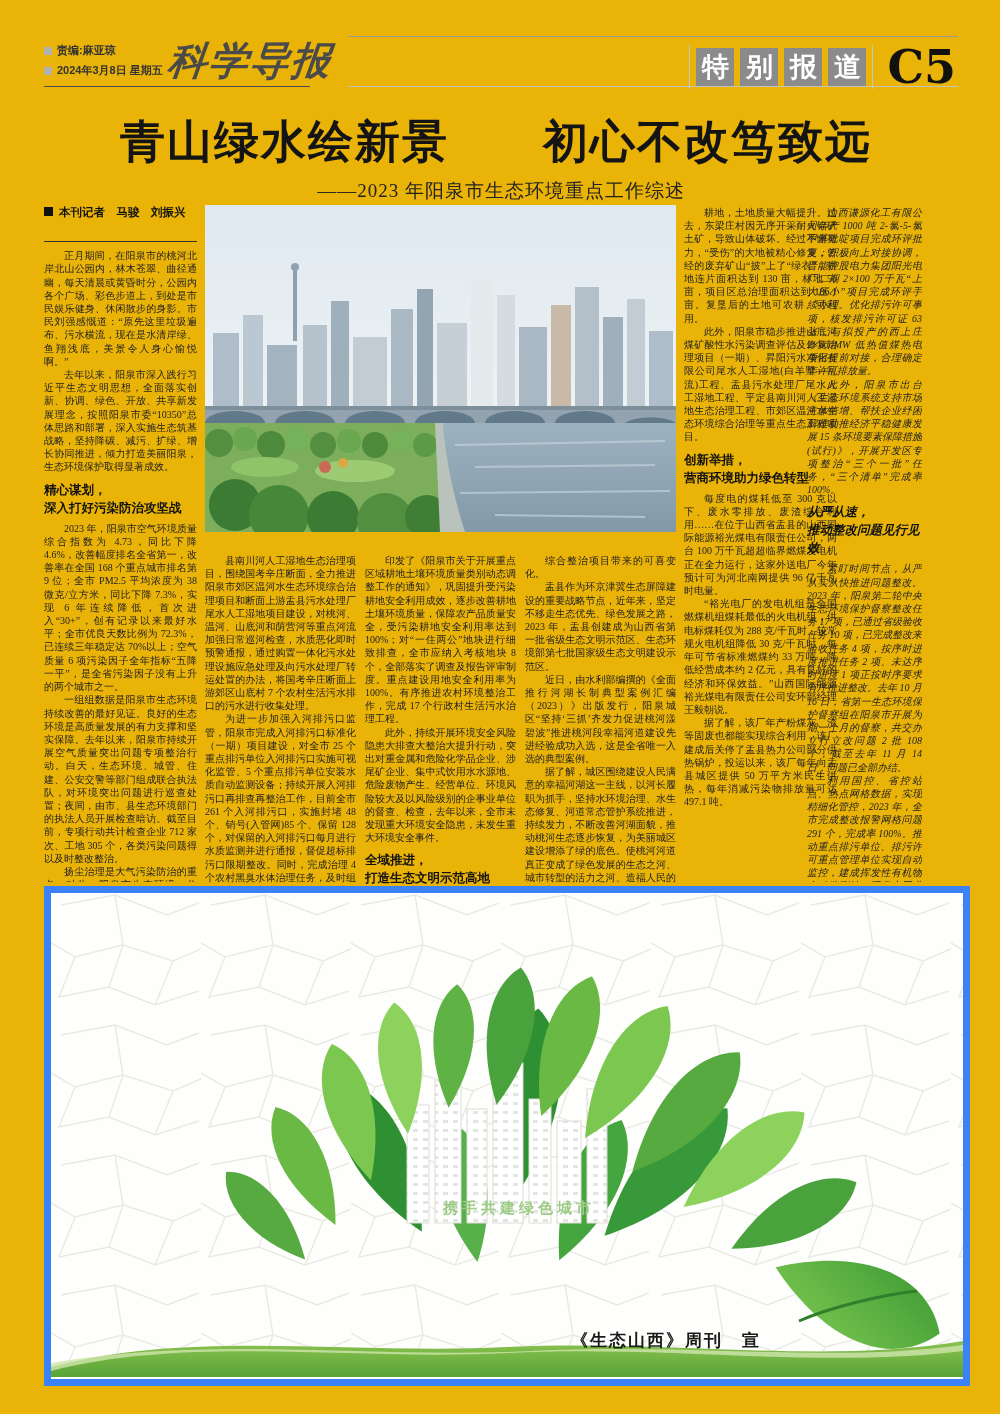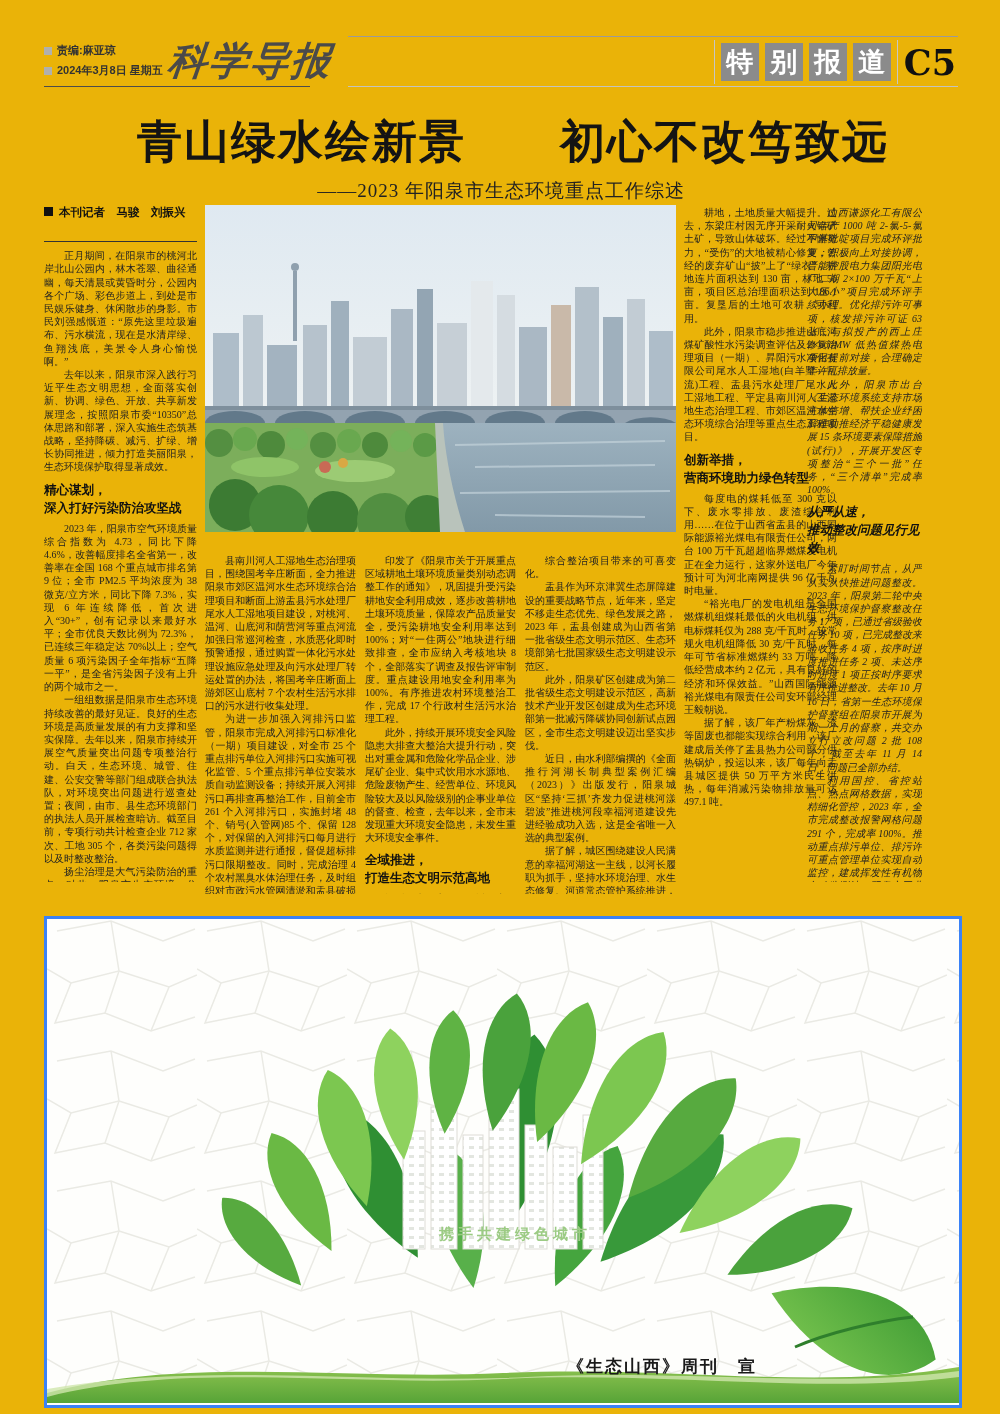--- a/index.html
+++ b/index.html
@@ -12,43 +12,43 @@
   .hr-right{position:absolute;left:348px;top:86px;width:610px;height:1px;background:#c3c3c0;}
   #meta{position:absolute;left:44px;top:40px;font-family:"Liberation Sans",sans-serif;
         font-size:11px;font-weight:bold;color:#333;line-height:20px;}
   .sq{display:inline-block;width:8px;height:8px;background:#b0b0ad;margin-right:5px;vertical-align:middle;}
   #masthead{position:absolute;left:168px;top:34px;width:170px;font-family:"DejaVu Serif",serif;
         font-style:italic;font-weight:bold;font-size:39px;color:#4a4a4a;letter-spacing:2px;transform:skewX(-6deg);}
   #section{position:absolute;right:44px;top:40px;display:flex;align-items:center;gap:6px;}
   .vbar{width:1px;height:44px;background:#c6c6c3;}
   .sec-box{width:38px;height:38px;background:#8b8b8b;color:#fff;font-family:"Liberation Sans",sans-serif;
         font-weight:bold;font-size:27px;display:flex;align-items:center;justify-content:center;}
-  #pageno{font-family:"DejaVu Serif",serif;font-weight:bold;font-size:35px;color:#111;}
-  
-  #headline{position:absolute;left:56px;top:112px;width:914px;text-align:center;
+  #pageno{font-family:"DejaVu Serif",serif;font-weight:bold;font-size:46px;color:#111;margin-left:8px;}
+  
+  #headline{position:absolute;left:39px;top:112px;width:914px;text-align:center;
         font-family:"Liberation Sans",sans-serif;font-weight:900;font-size:45px;color:#141414;letter-spacing:2px;}
   #subtitle{position:absolute;left:44px;top:178px;width:914px;text-align:center;font-size:19px;color:#222;letter-spacing:1px;}
   
   .col{position:absolute;top:206px;height:676px;overflow:hidden;text-align:justify;
        font-size:10px;line-height:13.2px;color:#222;}
   #col1{left:44px;width:153px;}
   #mid{position:absolute;left:205px;top:205px;width:471px;height:677px;}
   #photo{width:471px;height:327px;display:block;}
   .mid-cols{display:flex;gap:9px;margin-top:22px;}
   .mcol{width:151px;height:340px;overflow:hidden;text-align:justify;font-size:10px;line-height:13.2px;color:#222;}
   #col5{left:684px;width:153px;}
   #col6{left:807px;width:115px;font-style:italic;}
   .para{margin:0;text-indent:2em;}
   .sub{font-family:"Liberation Sans",sans-serif;font-weight:bold;font-size:12.5px;line-height:18px;
        color:#111;white-space:pre-line;margin:7px 0 5px 0;text-align:left;}
   #byline{font-family:"Liberation Sans",sans-serif;font-weight:bold;font-size:11.5px;color:#111;
        border-bottom:1px solid #333;padding-bottom:22px;margin-bottom:7px;text-align:left;}
   .bsq{display:inline-block;width:9px;height:9px;background:#111;margin-right:6px;}
   
-  #footer-box{position:absolute;left:44px;top:916px;width:912px;height:486px;border:3px solid #3b82f6;
+  #footer-box{position:absolute;left:44px;top:886px;width:912px;height:486px;border:7px solid #3b82f6;
        background:#fefefc;overflow:hidden;}
   #footer-svg{position:absolute;left:0;top:0;}
   #slogan{position:absolute;left:392px;top:306px;font-family:"Liberation Sans",sans-serif;
        font-size:15px;font-weight:bold;color:#9ccb84;letter-spacing:4px;}
   #credit{position:absolute;left:520px;top:436px;font-size:17px;font-weight:bold;color:#1a1a1a;letter-spacing:2px;}
 </style>
 </head>
 <body>
 
 <div id="page">
@@ -176,21 +176,20 @@
       <div class="mcol">
           <p class="para">印发了《阳泉市关于开展重点区域耕地土壤环境质量类别动态调整工作的通知》，巩固提升受污染耕地安全利用成效，逐步改善耕地土壤环境质量，保障农产品质量安全，受污染耕地安全利用率达到 100%；对“一住两公”地块进行细致排查，全市应纳入考核地块 8 个，全部落实了调查及报告评审制度。重点建设用地安全利用率为 100%。有序推进农村环境整治工作，完成 17 个行政村生活污水治理工程。</p>
           <p class="para">此外，持续开展环境安全风险隐患大排查大整治大提升行动，突出对重金属和危险化学品企业、涉尾矿企业、集中式饮用水水源地、危险废物产生、经营单位、环境风险较大及以风险级别的企事业单位的督查、检查，去年以来，全市未发现重大环境安全隐患，未发生重大环境安全事件。</p>
           <div class="sub">全域推进，
 打造生态文明示范高地</div>
           <p class="para">远看群山层峦叠翠，近有广场绿树成荫。冬日的石太高铁沿线盂县西武段风景如画。这里不仅有登山步道，还建有文化广场，吸引许多村民和游客前来赏景游玩。这是阳泉市盂县开展石太高铁沿线(盂县段)生态环境</p>
         </div>
       <div class="mcol">
           <p class="para">综合整治项目带来的可喜变化。</p>
           <p class="para">盂县作为环京津冀生态屏障建设的重要战略节点，近年来，坚定不移走生态优先、绿色发展之路，2023 年，盂县创建成为山西省第一批省级生态文明示范区、生态环境部第七批国家级生态文明建设示范区。</p>
-          <p class="para">此外，阳泉矿区创建成为第二批省级生态文明建设示范区，高新技术产业开发区创建成为生态环境部第一批减污降碳协同创新试点园区，全市生态文明建设迈出坚实步伐。</p>
           <p class="para">近日，由水利部编撰的《全面推行河湖长制典型案例汇编（2023）》出版发行，阳泉城区“坚持‘三抓’齐发力促进桃河漾碧波”推进桃河段幸福河道建设先进经验成功入选，这是全省唯一入选的典型案例。</p>
           <p class="para">据了解，城区围绕建设人民满意的幸福河湖这一主线，以河长履职为抓手，坚持水环境治理、水生态修复、河道常态管护系统推进，持续发力，不断改善河湖面貌，推动桃河生态逐步恢复，为美丽城区建设增添了绿的底色。使桃河河道真正变成了绿色发展的生态之河、城市转型的活力之河、造福人民的幸福之河。</p>
         </div>
     </div>
   </div>
 
   <div class="col" id="col5">
       <p class="para">耕地，土地质量大幅提升。过去，东梁庄村因无序开采耐火铝矾土矿，导致山体破坏。经过不懈努力，“受伤”的大地被精心修复，曾经的废弃矿山“披”上了“绿衣”，耕地连片面积达到 130 亩，林地 56 亩，项目区总治理面积达到 186.1 亩。复垦后的土地可农耕、可利用。</p>
       <p class="para">此外，阳泉市稳步推进山底河煤矿酸性水污染调查评估及修复治理项目（一期）、昇阳污水净化有限公司尾水人工湿地(白羊墅—乱流)工程、盂县污水处理厂尾水人工湿地工程、平定县南川河人工湿地生态治理工程、市郊区温河水生态环境综合治理等重点生态工程项目。</p>
       <div class="sub">创新举措，

